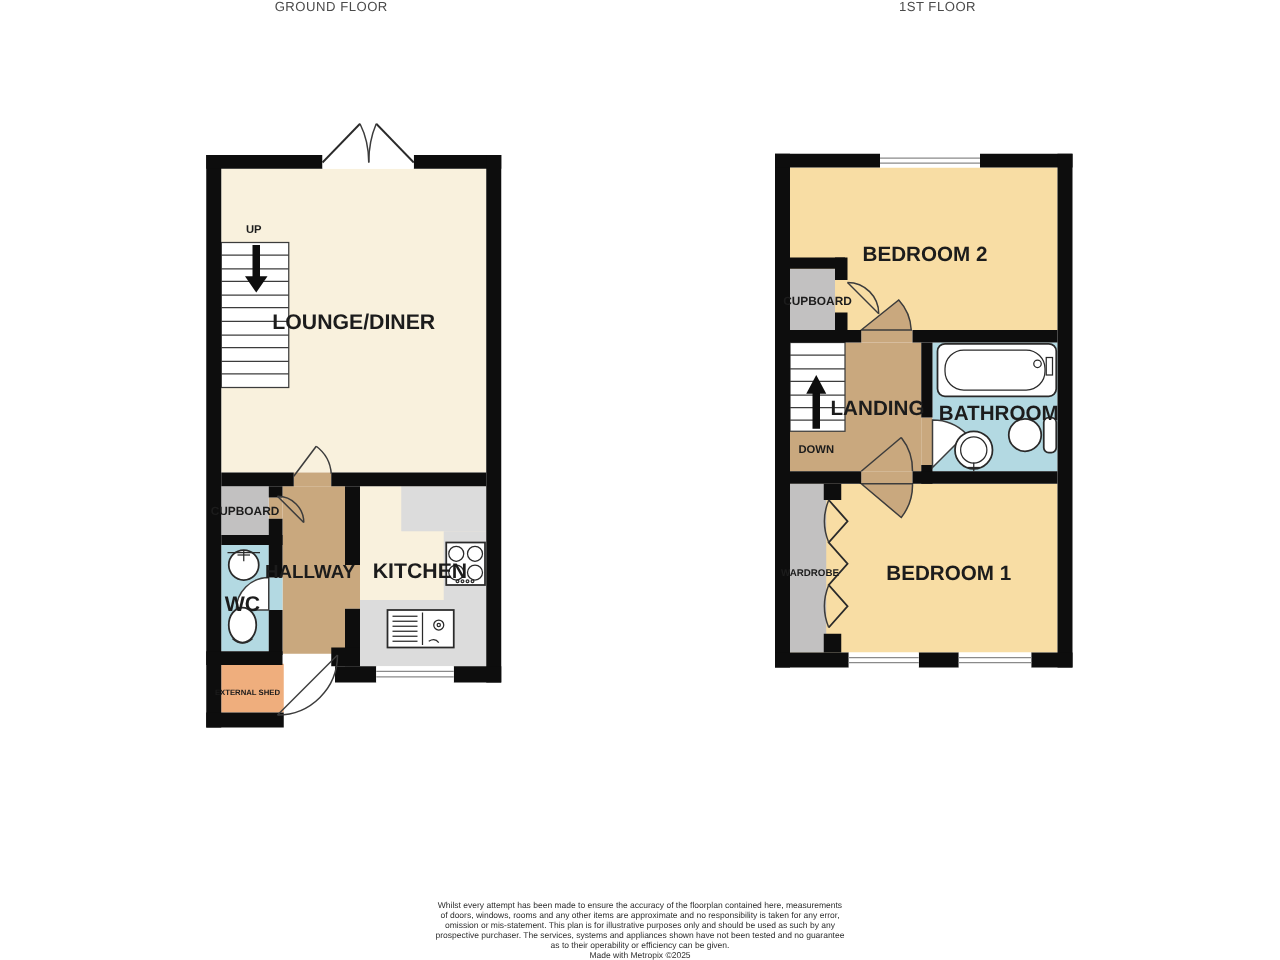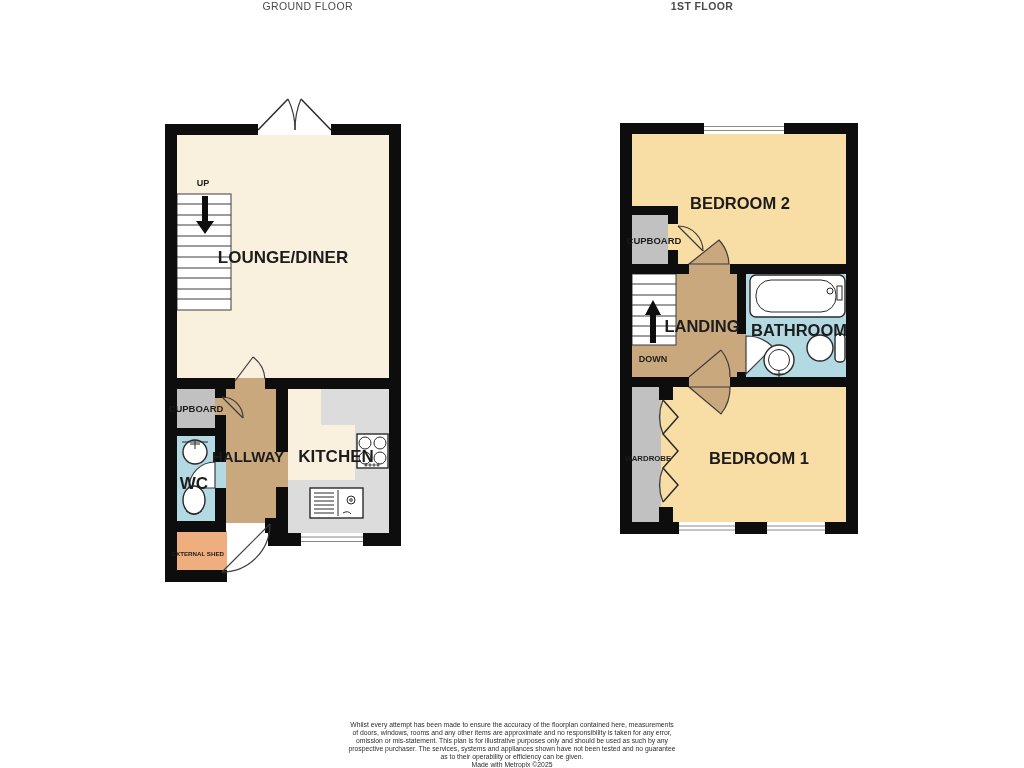--- a/index.html
+++ b/index.html
@@ -1,21 +1,21 @@
 <!DOCTYPE html>
 <html><head>
 <meta charset="utf-8">
 <style>
   html,body{margin:0;padding:0;background:#ffffff;}
   .page{position:relative;width:1024px;height:768px;background:#ffffff;overflow:hidden;
         font-family:"Liberation Sans",sans-serif;}
   .floor-title{position:absolute;top:0;width:200px;text-align:center;
         font-size:10.5px;letter-spacing:.4px;color:#4a4a4a;}
-  #gf-title{left:153px;text-align:right;}
-  #ff-title{left:602px;font-weight:bold;}
+  #gf-title{left:165px;}
+  #ff-title{left:650px;}
   .plan-svg{position:absolute;left:0;top:0;}
   .disclaimer{position:absolute;top:721px;left:0;right:0;width:420px;margin:0 auto;
         text-align:center;color:#2e2e2e;font-size:6.8px;line-height:7.9px;}
   
   .w{fill:#0d0d0d;}
   .cream{fill:#f9f1dd;}
   .tan{fill:#c9a87e;}
   .yellow{fill:#f8dda4;}
   .grayroom{fill:#c2c1c1;}
   .counter{fill:#dcdcdc;}

